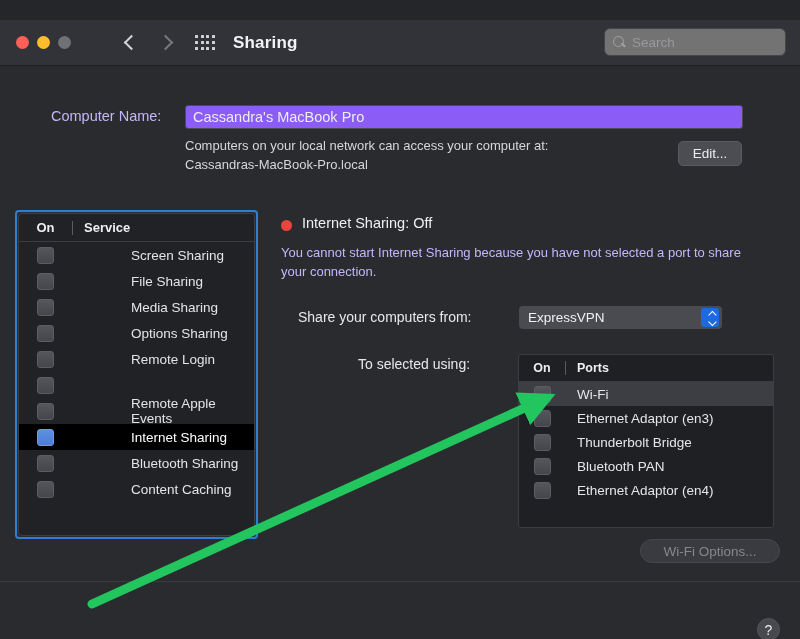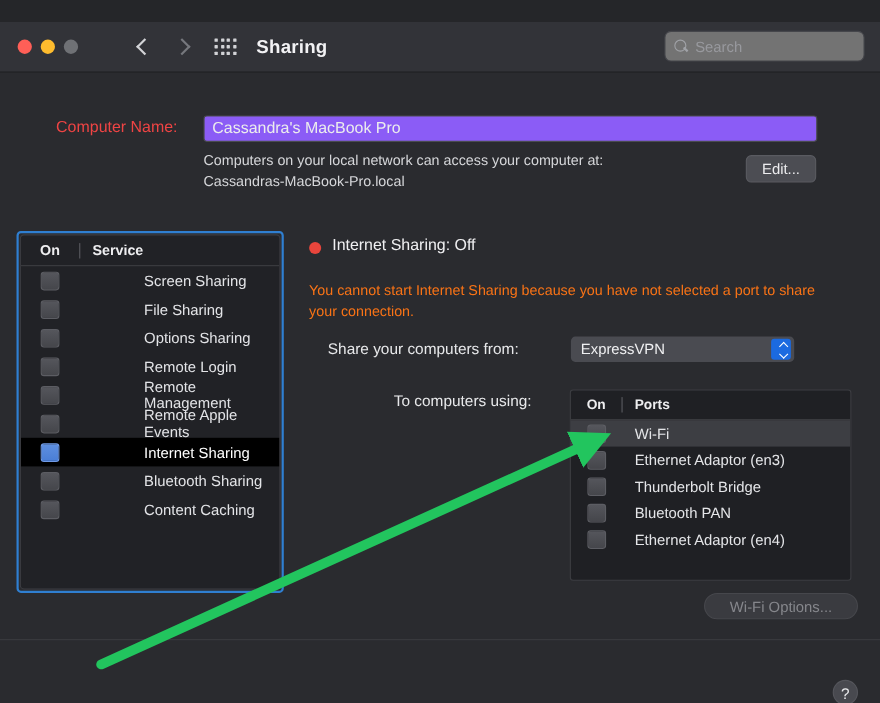--- a/index.html
+++ b/index.html
@@ -61,21 +61,21 @@
   }
   #search-input {
     flex: 1; background: none; border: none; outline: none;
     color: #dcdde0; font-family: "Liberation Sans", sans-serif; font-size: 13.5px;
   }
   #search-input::placeholder { color: #98999e; }
 
   
   #cname-label {
     position: absolute; left: 51px; top: 88px;
-    font-size: 14.5px; color: #ef4444;
+    font-size: 14.5px; color: #c4b5fd;
   }
   #cname-field {
     position: absolute; left: 185px; top: 85px; width: 558px; height: 24px;
     background: #8b5cf6; border: 1px solid #4a4b50; border-radius: 3px;
     padding: 0 7px; color: #eceded; font-size: 14.5px;
     font-family: "Liberation Sans", sans-serif; outline: none;
   }
   #cname-help {
     position: absolute; left: 185px; top: 116px; width: 480px;
     font-size: 13px; line-height: 19px; color: #d6d7da;
@@ -119,22 +119,22 @@
   
   #status-dot {
     position: absolute; left: 281px; top: 200px;
     width: 11px; height: 11px; border-radius: 50%; background: #e8453c;
   }
   #status-text {
     position: absolute; left: 302px; top: 195px;
     font-size: 14.5px; color: #f0f0f2;
   }
   #warn-text {
-    position: absolute; left: 281px; top: 234px; width: 470px;
-    font-size: 13px; line-height: 19px; color: #f97316;
+    position: absolute; left: 281px; top: 223px; width: 470px;
+    font-size: 13px; line-height: 19px; color: #c4b5fd;
   }
   #share-from-label {
     position: absolute; left: 298px; top: 289px;
     font-size: 14px; color: #e7e8ea;
   }
   #share-from-popup {
     position: absolute; left: 519px; top: 286px; width: 203px; height: 23px;
     background: #4a4b51; border-radius: 4px; display: flex; align-items: center;
     padding-left: 9px; font-size: 13.5px; color: #f0f0f2;
   }
@@ -252,33 +252,38 @@
         <div class="srow">
           <span class="cell-on">
             <span class="cbox"></span>
           </span>
           <span class="cell-name">File Sharing</span>
         </div>
         <div class="srow">
           <span class="cell-on">
             <span class="cbox"></span>
           </span>
+          <span class="cell-name">Media Sharing</span>
+        </div>
+        <div class="srow">
+          <span class="cell-on">
+            <span class="cbox"></span>
+          </span>
           <span class="cell-name">Options Sharing</span>
         </div>
         <div class="srow">
           <span class="cell-on">
             <span class="cbox"></span>
           </span>
           <span class="cell-name">Remote Login</span>
         </div>
         <div class="srow">
           <span class="cell-on">
             <span class="cbox"></span>
           </span>
-          <span class="cell-name">Remote Management</span>
         </div>
         <div class="srow">
           <span class="cell-on">
             <span class="cbox"></span>
           </span>
           <span class="cell-name">Remote Apple Events</span>
         </div>
         <div class="srow selected">
           <span class="cell-on">
             <span class="cbox"></span>
@@ -307,21 +312,21 @@
 
   <div id="share-from-label">Share your computers from:</div>
   <div id="share-from-popup">
     <span>ExpressVPN</span>
     <span id="popup-stepper">
       <span class="mini-chev up"></span>
       <span class="mini-chev down"></span>
     </span>
   </div>
 
-  <div id="ports-label">To computers using:</div>
+  <div id="ports-label">To selected using:</div>
   <div id="ports-panel">
     <div id="ports-head">
       <span class="pcol-on">On</span>
       <span class="head-div"></span>
       <span class="col-name">Ports</span>
     </div>
     <div id="ports-rows">
         <div class="prow selected">
           <span class="pcell-on">
             <span class="cbox"></span>

